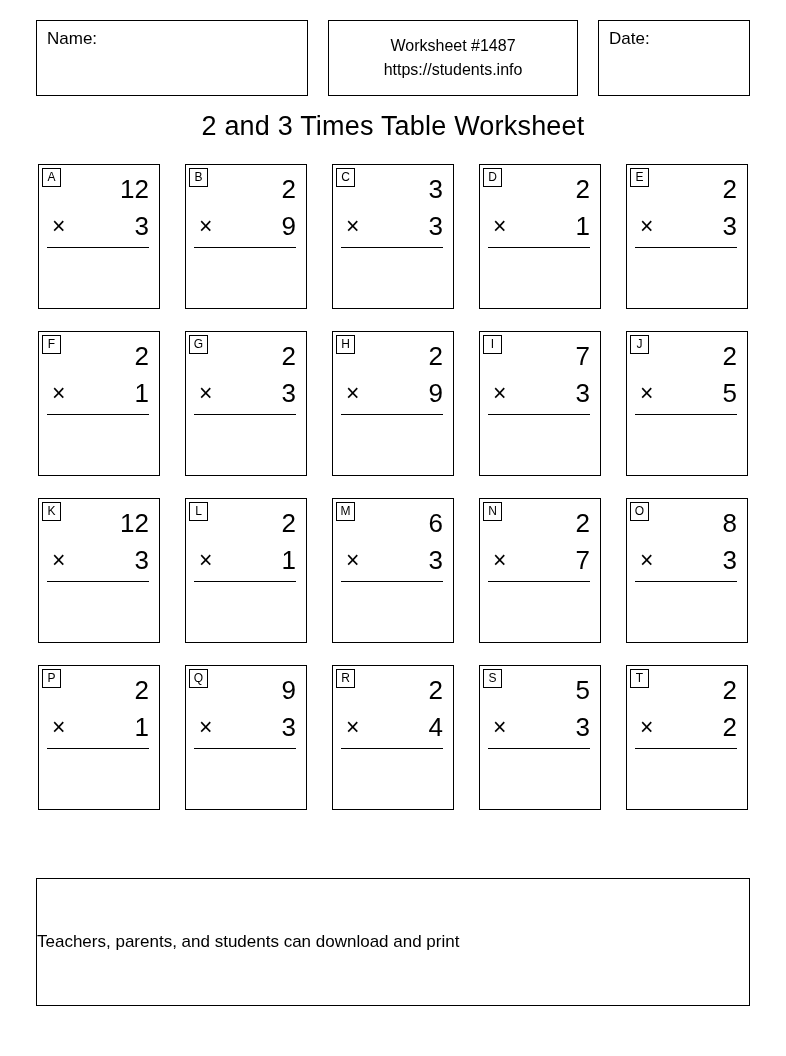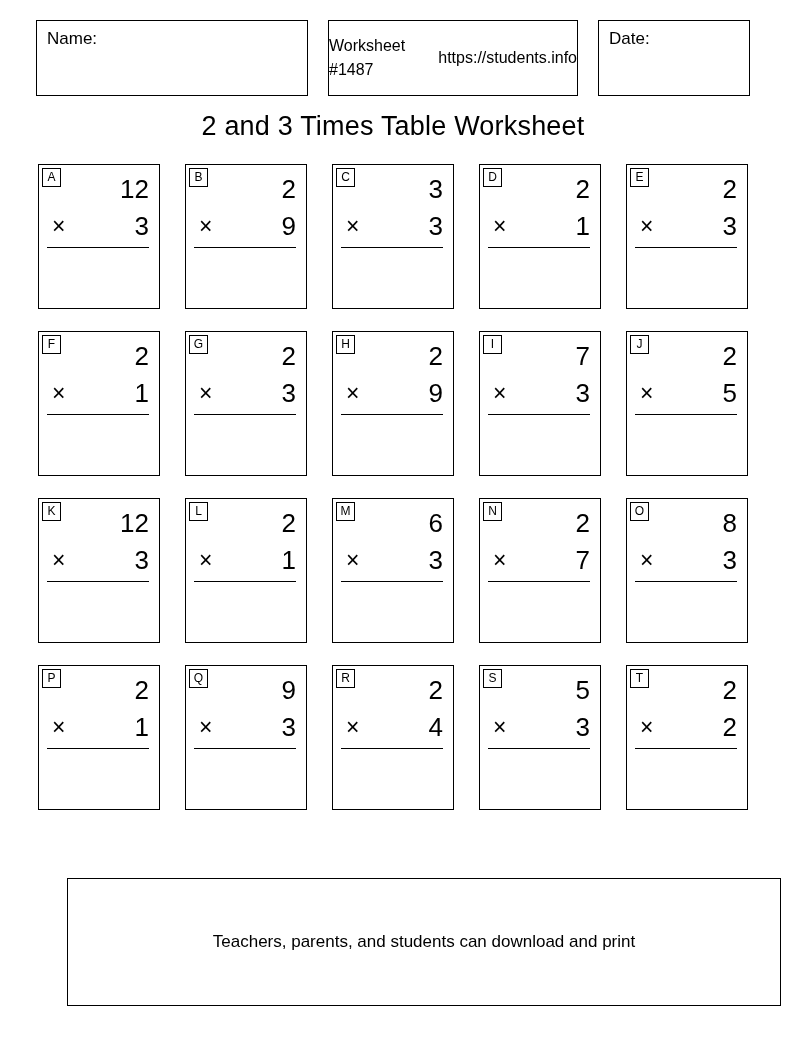--- a/index.html
+++ b/index.html
@@ -38,21 +38,21 @@
     box-sizing: border-box;
     padding: 8px 10px;
     font-size: 17px;
   }
   .worksheet-box {
     width: 250px;
     height: 76px;
     border: 1.4px solid #000;
     box-sizing: border-box;
     display: flex;
-    flex-direction: row;
+    flex-direction: column;
     align-items: center;
     justify-content: center;
     font-size: 16px;
     line-height: 1.5;
   }
   .date-box {
     width: 152px;
     height: 76px;
     border: 1.4px solid #000;
     box-sizing: border-box;
@@ -127,26 +127,25 @@
   .footer {
     position: absolute;
     left: 36px;
     top: 878px;
     width: 714px;
     height: 128px;
     border: 1.4px solid #000;
     box-sizing: border-box;
     display: flex;
     flex-direction: column;
-    align-items: center;
+    align-items: flex-start;
     justify-content: center;
     font-size: 17px;
     line-height: 2.1;
     text-align: center;
-    margin-left: 31px;
   }
 </style>
 </head>
 <body>
 
 <div class="page">
 
   <div class="header-row">
     <div class="name-box">
       <span>Name:</span>

